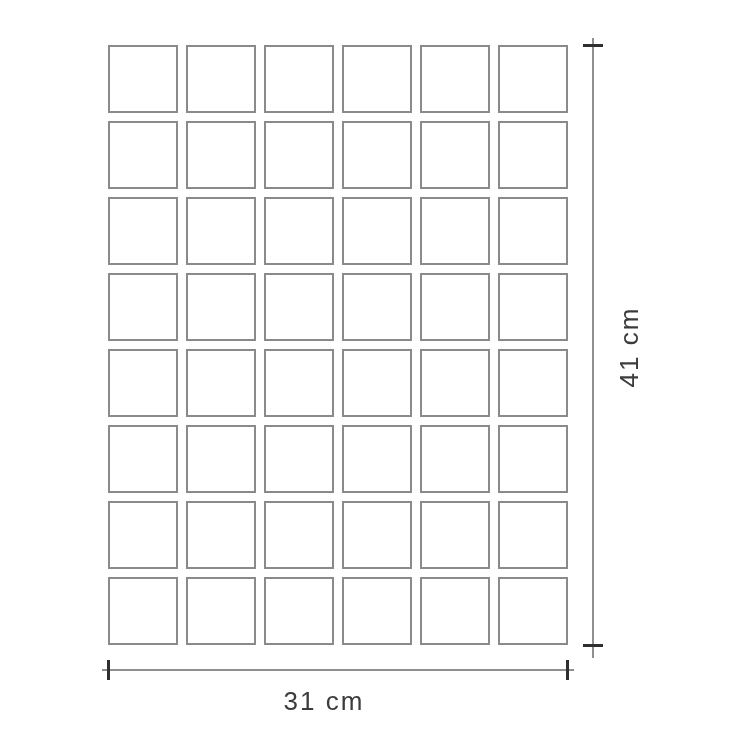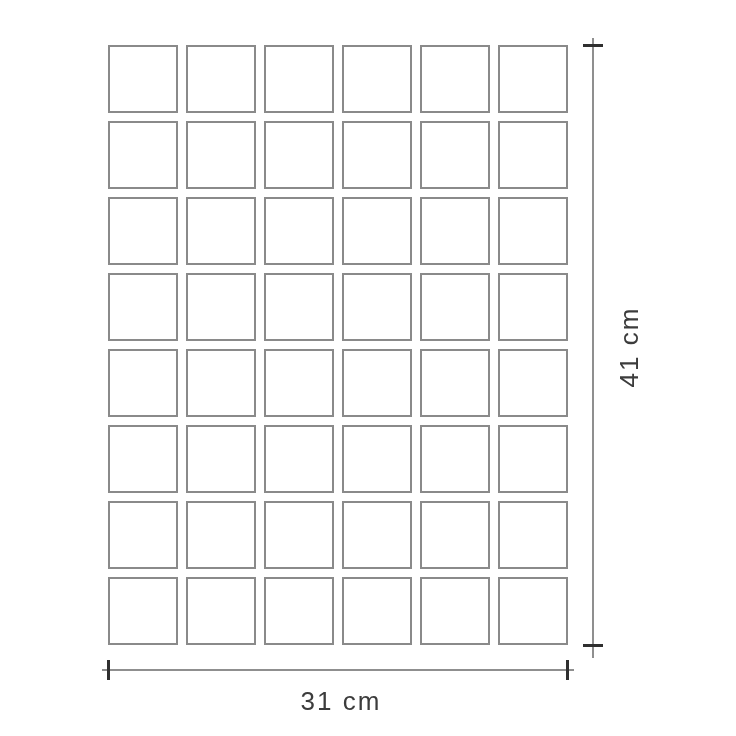--- a/index.html
+++ b/index.html
@@ -61,21 +61,21 @@
     font-weight:300;
     letter-spacing:2px;
     white-space:nowrap;
     user-select:none;
   }
   .dim-label.height{
     left:629px;top:347px;
     transform:translate(-50%,-50%) rotate(-90deg);
   }
   .dim-label.width{
-    left:341px;top:701px;
+    left:324px;top:701px;
     transform:translate(-50%,-50%);
   }
 </style>
 </head>
 <body>
 
 <div class="canvas">
 
   <div class="tile-grid">
       <div class="tile"></div>

